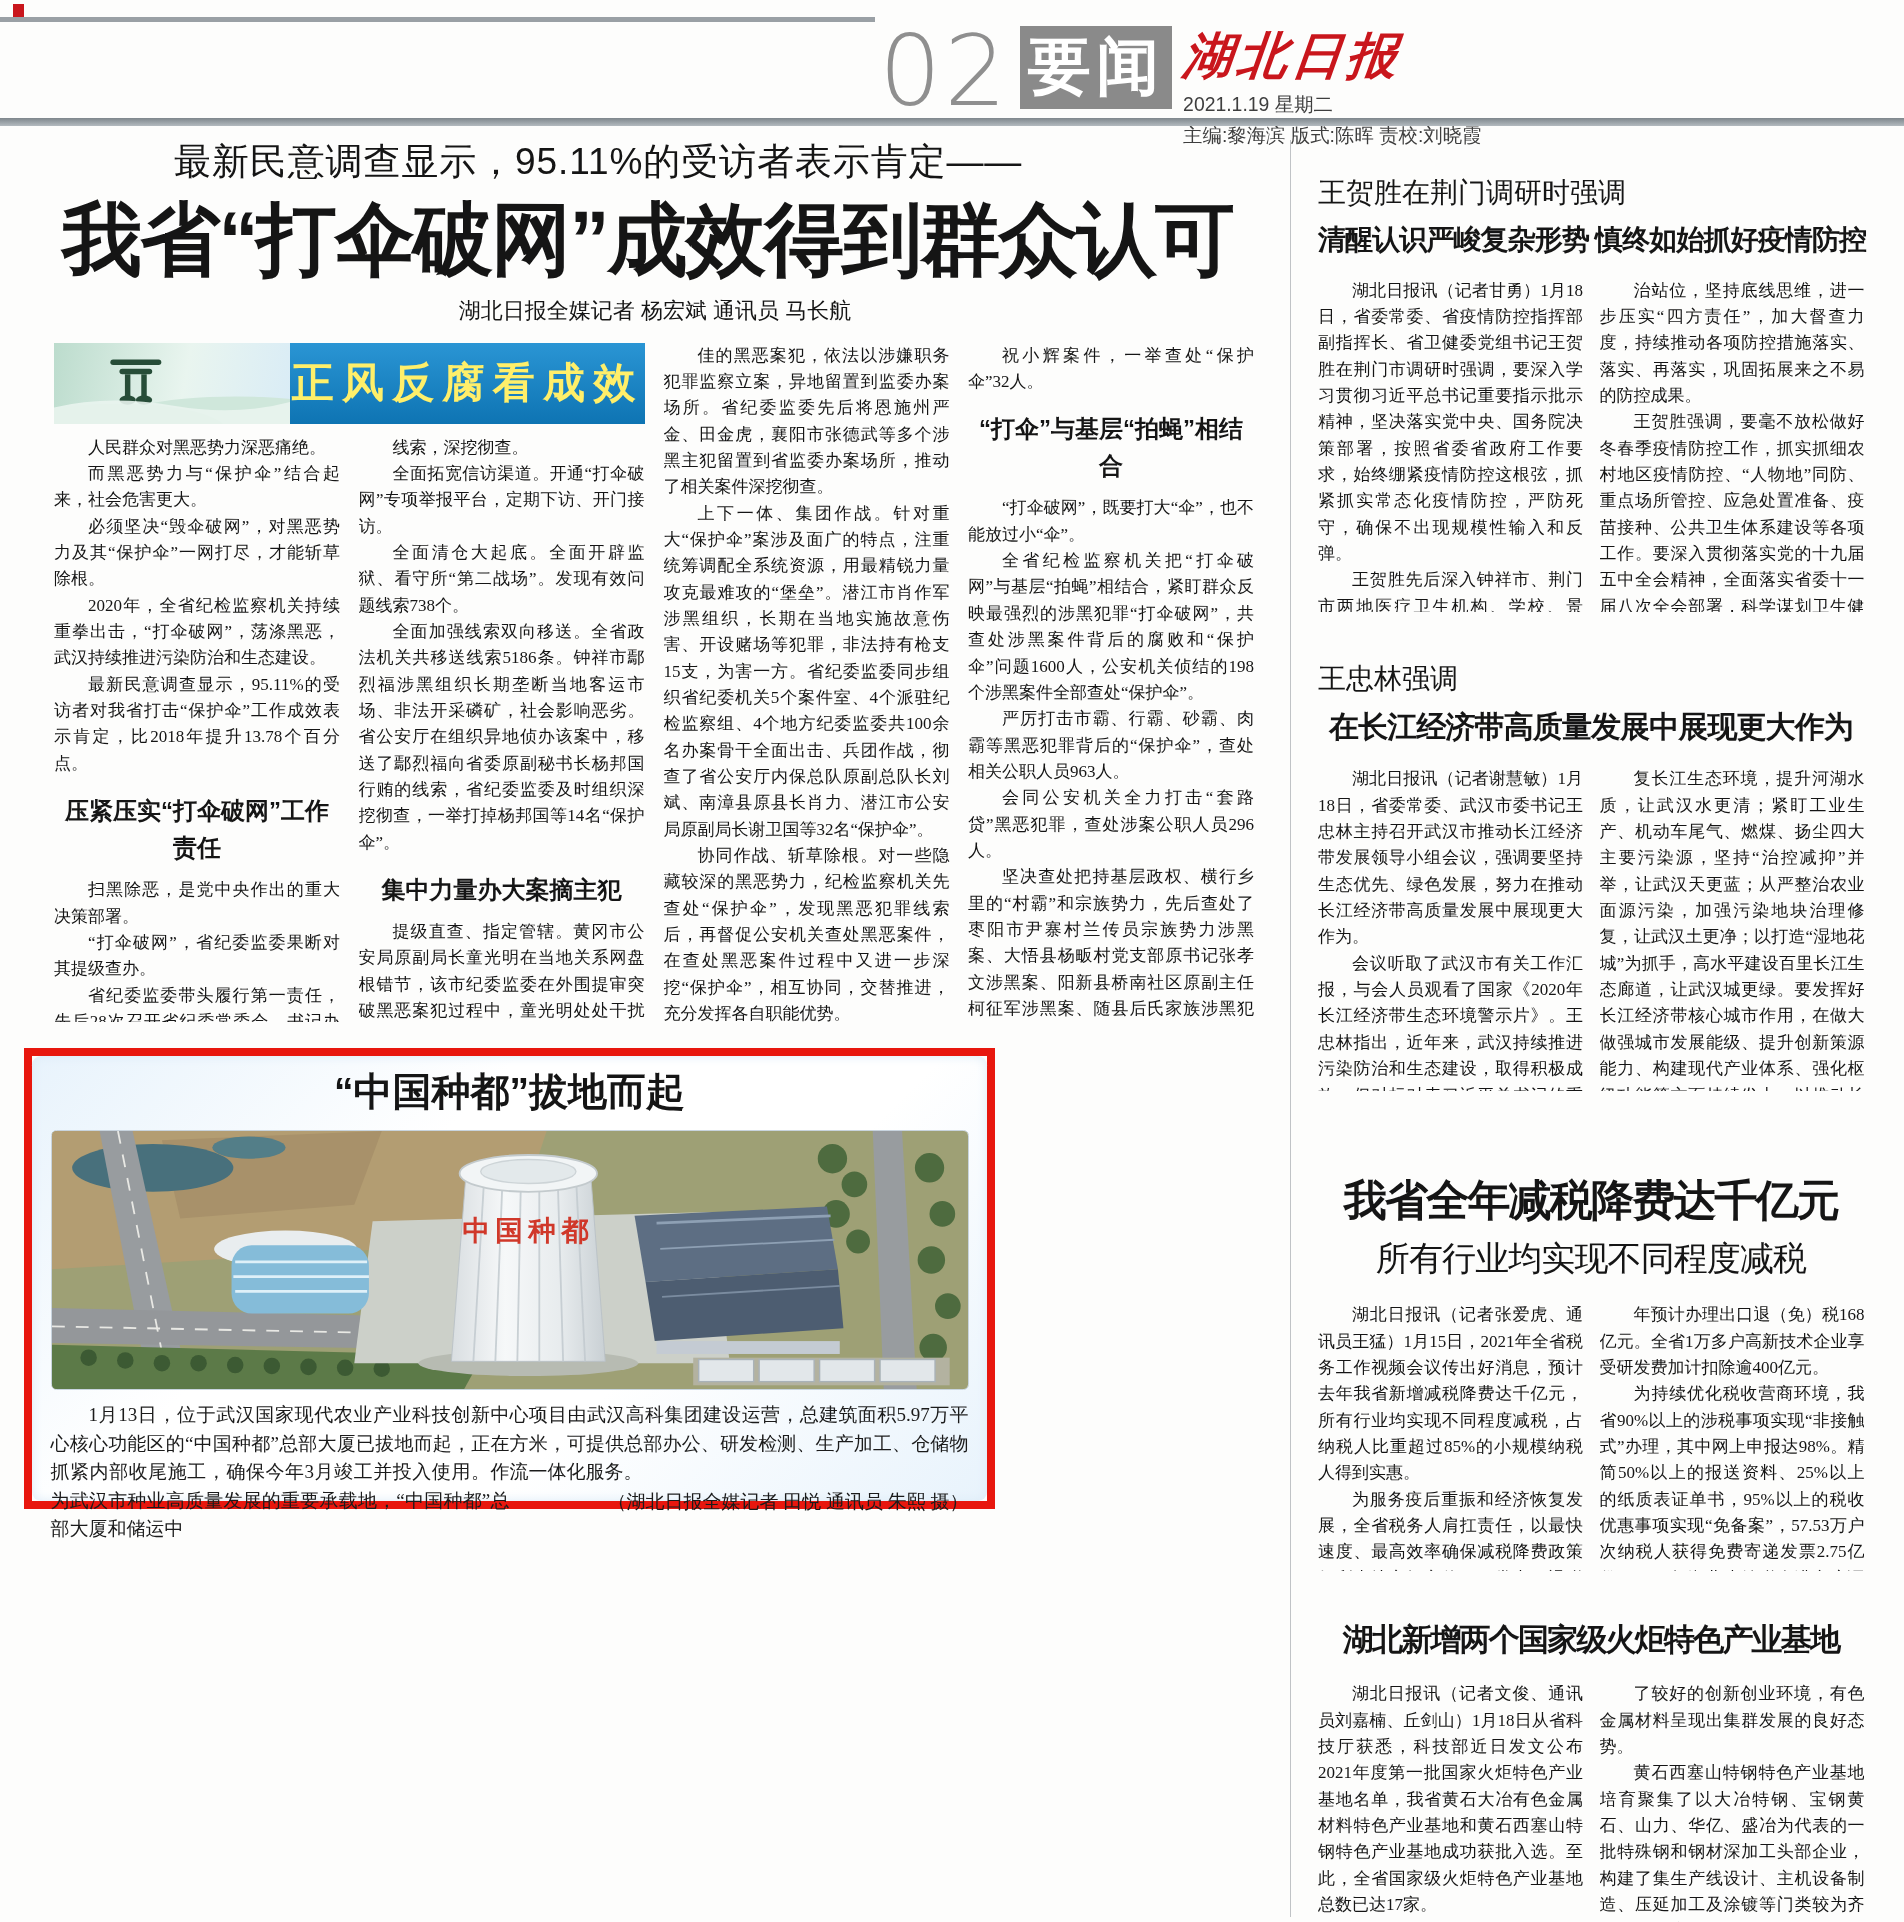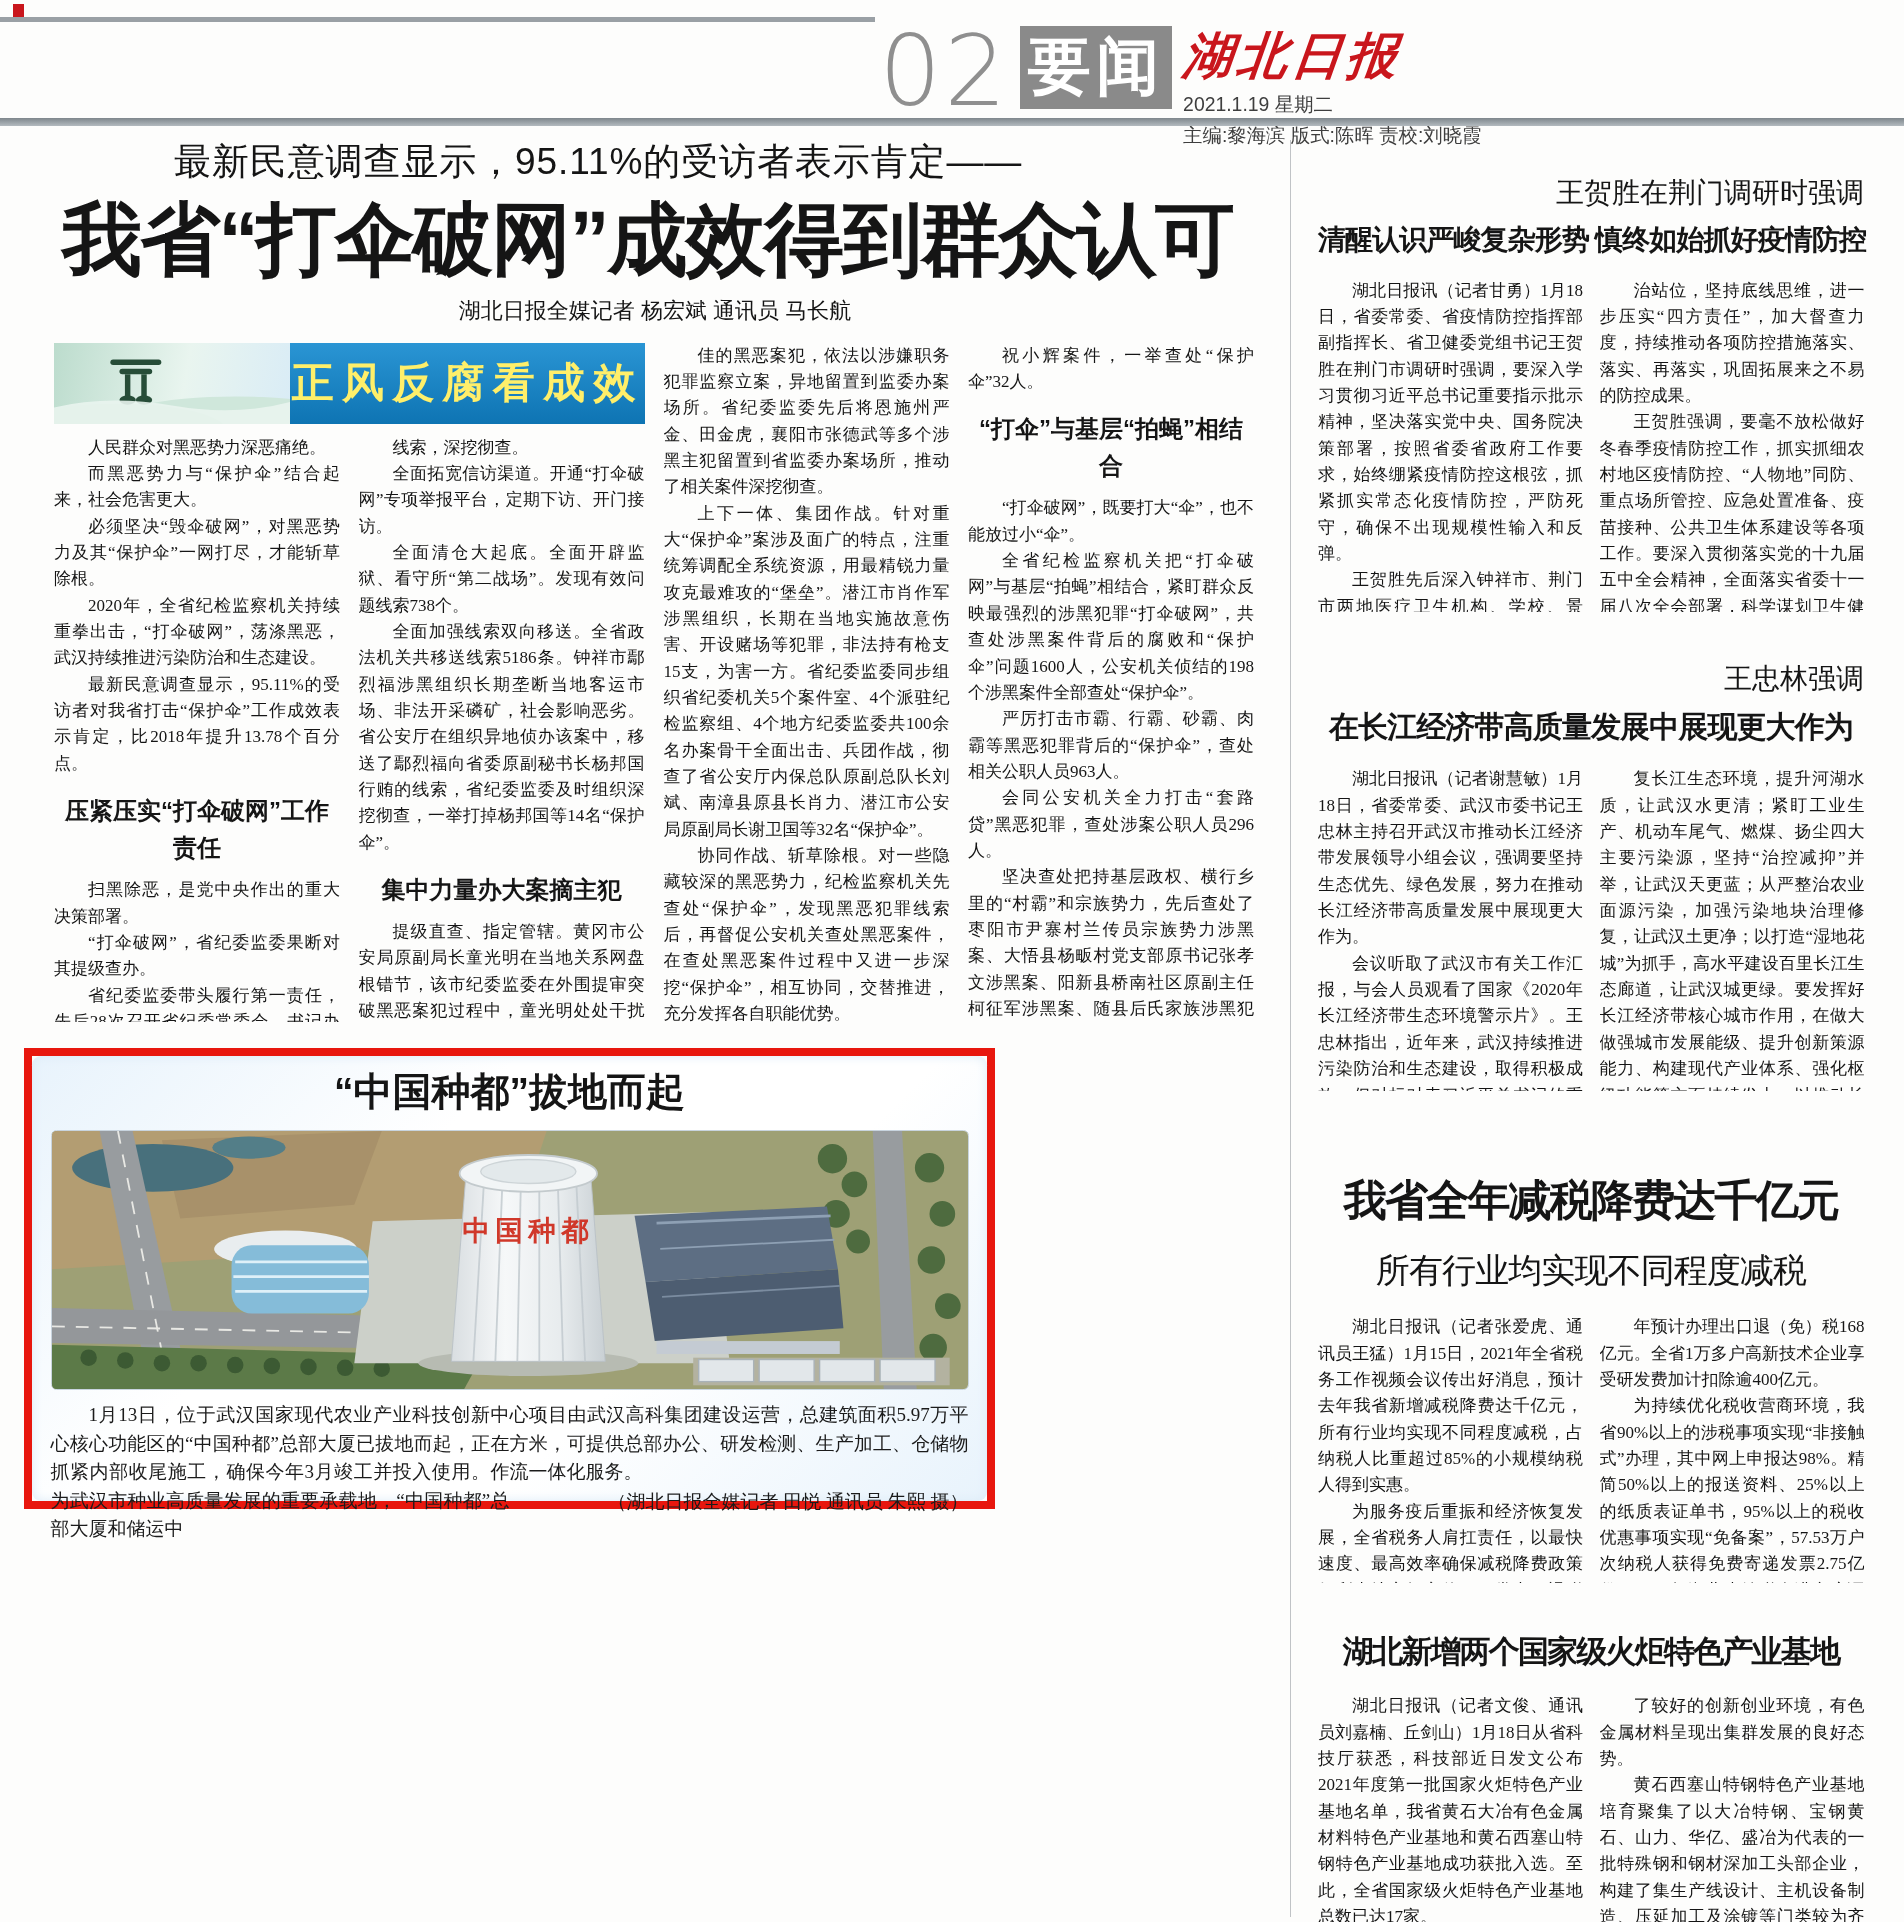--- a/index.html
+++ b/index.html
@@ -34,24 +34,24 @@
   .banner-img svg{position:absolute;inset:0;width:100%;height:100%;}
   .banner-blue{width:60%;background:linear-gradient(#2a95d4,#0e74b3);display:flex;align-items:center;justify-content:center;}
   .banner-text{color:#ffef6a;font-weight:700;font-size:42px;letter-spacing:8.3px;font-family:"Liberation Serif",serif;}
   .colgroup-cols{display:flex;gap:18.5px;height:587px;overflow:hidden;}
   .bodycol{width:286px;flex:none;font-size:17px;line-height:1.55;text-align:justify;overflow:hidden;}
   .bodycol .para{margin:0;text-indent:2em;}
   .subhead{font-family:"Liberation Sans",sans-serif;font-size:24px;font-weight:700;text-align:center;margin:14.8px 0 11px;text-indent:0;}
 
   
   aside{position:absolute;left:1318px;top:174px;width:546px;}
-  .side-kicker{text-align:right;font-family:"Liberation Sans",sans-serif;font-size:28px;margin:0 0 9.2px;}
+  .side-kicker{text-align:left;font-family:"Liberation Sans",sans-serif;font-size:28px;margin:0 0 9.2px;}
   .side-headline-a{text-align:center;font-weight:700;font-size:28px;margin:0 0 18.5px;letter-spacing:-0.9px;white-space:nowrap;}
   .side-headline-b{text-align:center;font-weight:900;font-size:30px;margin:0 0 18.5px;letter-spacing:-0.9px;white-space:nowrap;}
-  .side-headline-c{text-align:center;font-weight:900;font-size:43px;margin:0 0 18px;letter-spacing:-1.8px;white-space:nowrap;}
+  .side-headline-c{text-align:center;font-weight:900;font-size:43px;margin:0 0 6px;letter-spacing:-1.8px;white-space:nowrap;}
   .side-subhead-c{text-align:center;font-weight:400;font-size:34px;margin:0 0 20px;letter-spacing:-0.9px;white-space:nowrap;}
   .side-headline-d{text-align:center;font-weight:700;font-size:31px;margin:0 0 20px;letter-spacing:-1.8px;white-space:nowrap;}
   .side-body{display:flex;gap:16.6px;overflow:hidden;}
   .side-col{width:265px;flex:none;font-size:17px;line-height:1.55;text-align:justify;overflow:hidden;}
   .side-col .para{margin:0;text-indent:2em;}
   .mt-b{margin-top:48px;} .mt-c{margin-top:81px;} .mt-d{margin-top:48px;}
   .h-a{height:334px;} .h-b{height:325px;} .h-c{height:269px;} .h-d{height:277px;}
 
   
   .photo-annotation{position:absolute;left:24px;top:1048px;width:971px;height:461px;

